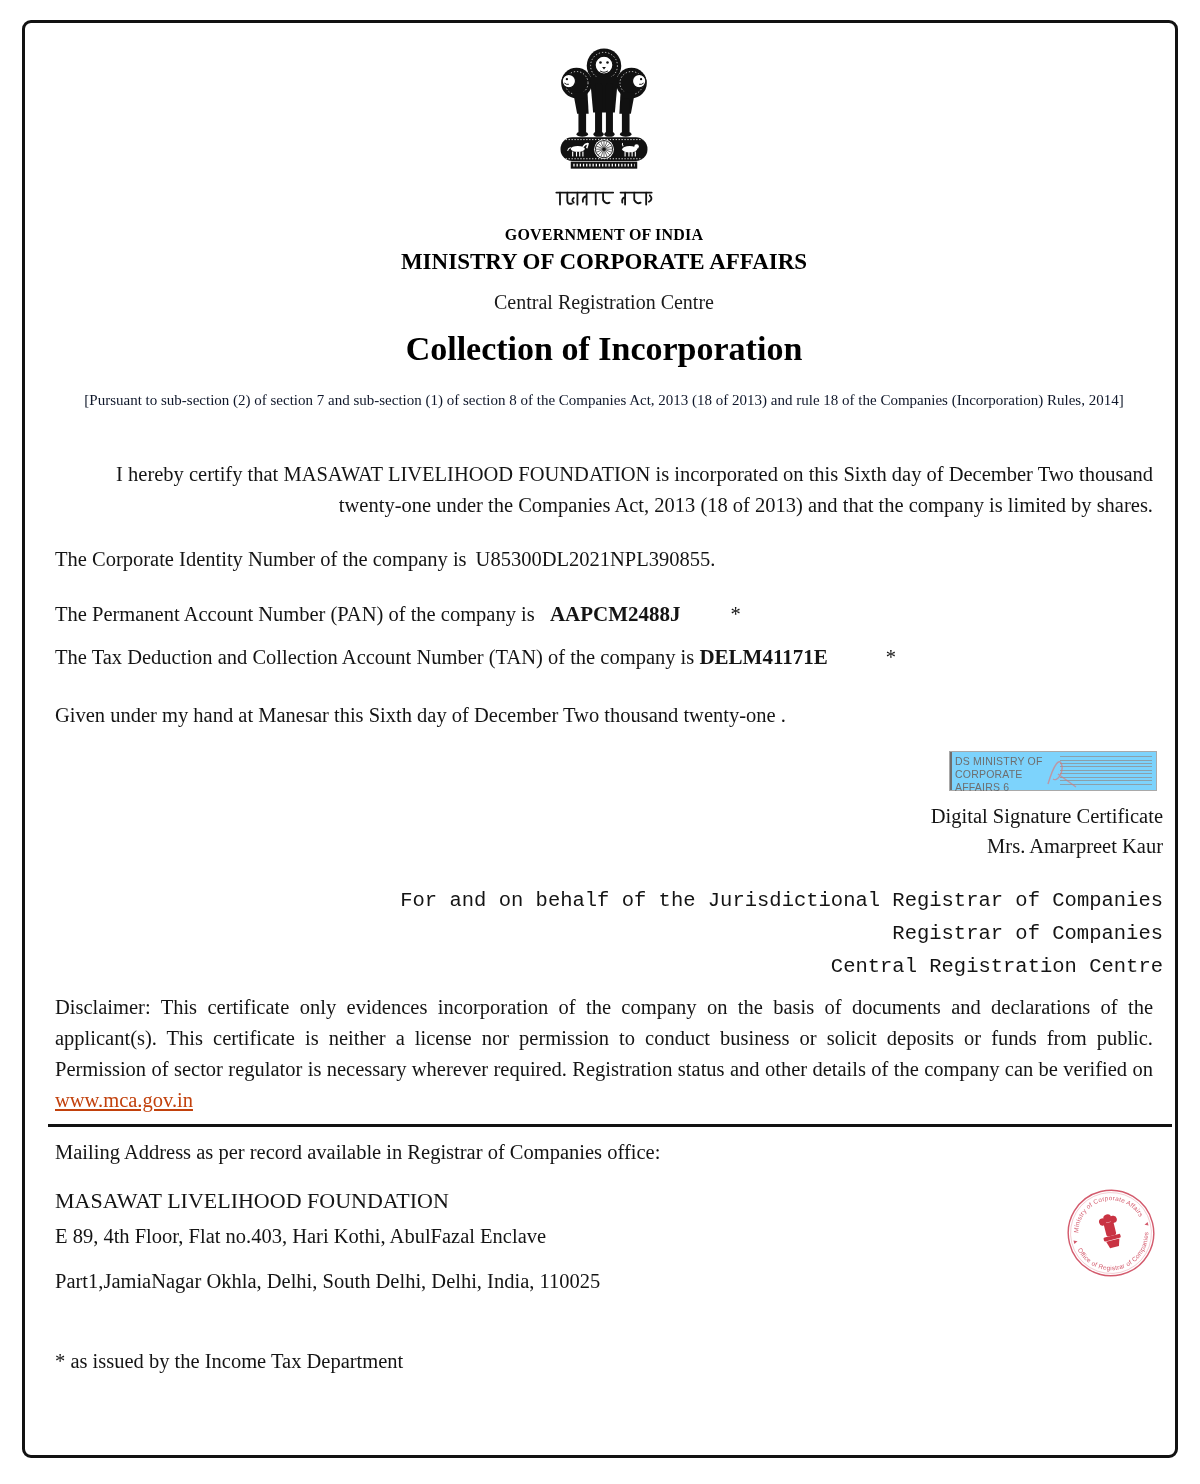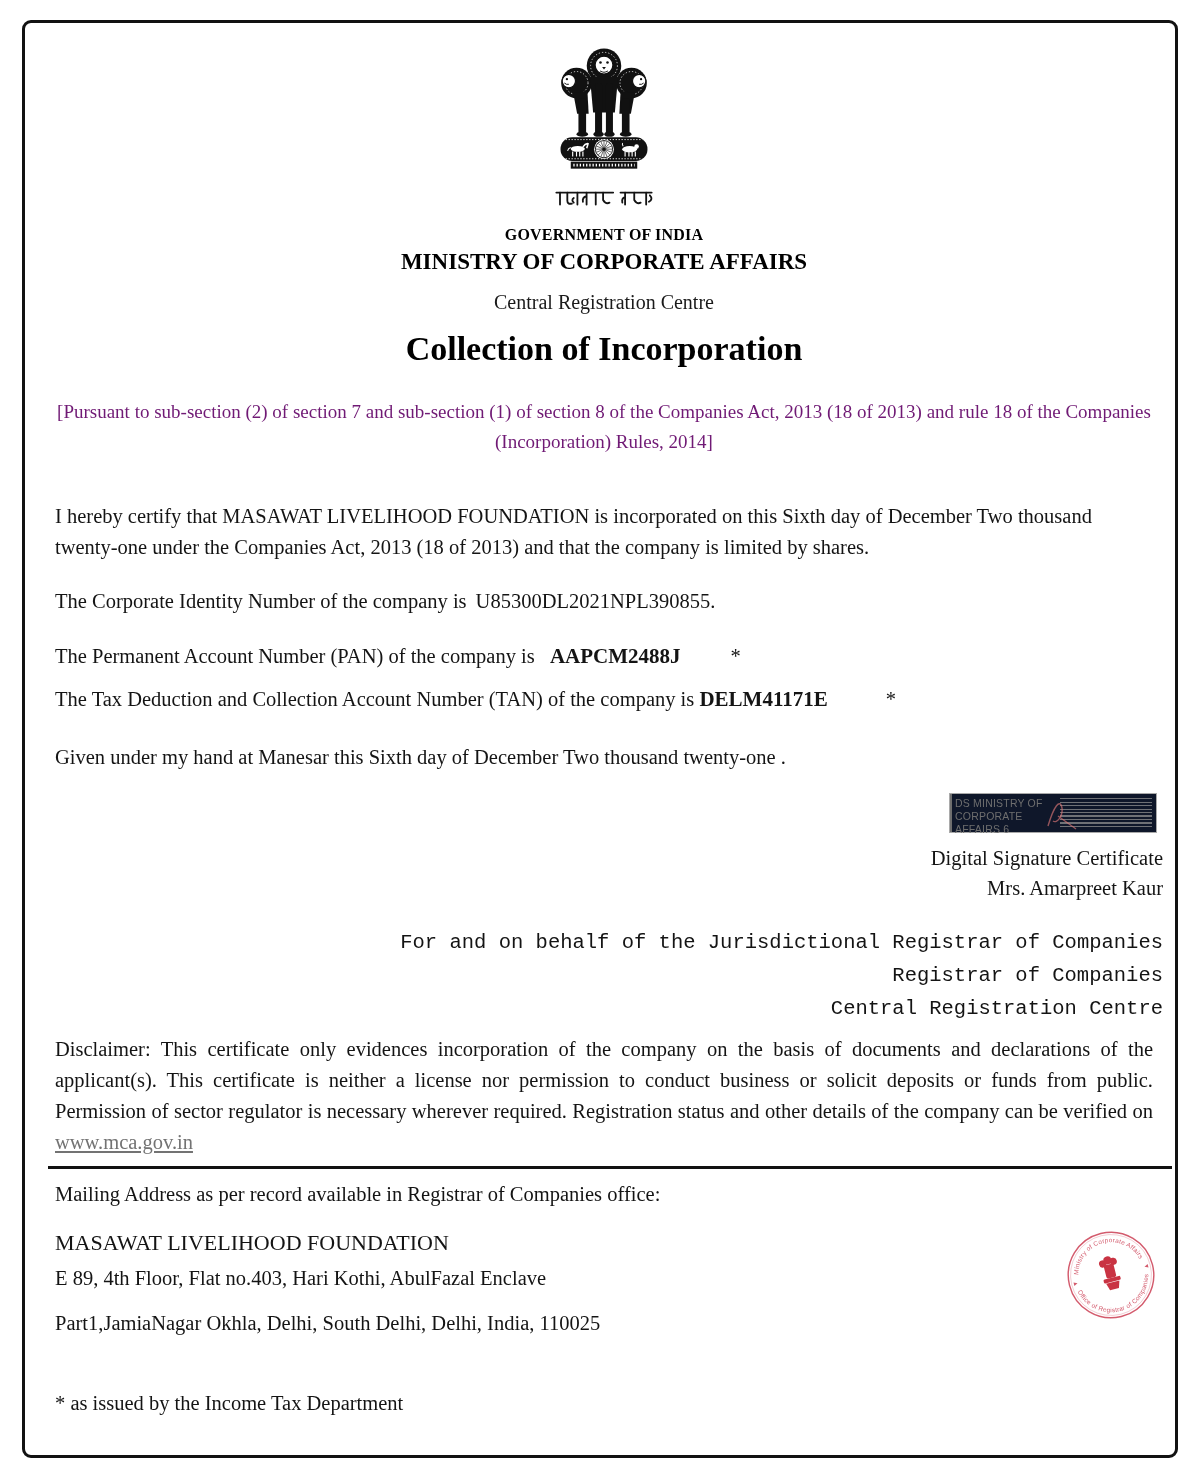--- a/index.html
+++ b/index.html
@@ -21,41 +21,41 @@
   .emblem-wrap { text-align:center; margin-top:2px; }
   .emblem-wrap svg { display:inline-block; }
   .motto-art { text-align:center; margin-top:0; }
   .sr-only { position:absolute; width:1px; height:1px; overflow:hidden; clip:rect(0 0 0 0); white-space:nowrap; }
 
   
   .gov-line   { font-size:16px; font-weight:bold; line-height:27px; margin-top:7px; letter-spacing:.2px; color:#000; }
   .min-line   { font-size:23px; font-weight:bold; line-height:27px; color:#000; }
   .crc-line   { font-size:20px; line-height:24px; margin-top:15px; color:#1a1a1a; }
   .cert-title { font-size:34px; font-weight:bold; line-height:40px; margin-top:15px; color:#000; }
-  .pursuant   { font-size:19px; line-height:30px; margin:28px auto 0; max-width:1102px; color:#701a75; }
+  .pursuant   { font-size:15px; line-height:30px; margin:16px auto 0; max-width:1102px; color:#0f172a; }
 
   
   .para { font-size:20.5px; line-height:31px; }
-  .certify { margin-top:44px; }
+  .certify { margin-top:44px;text-align:right; }
   .cin-line { margin-top:26px; font-size:20.5px; line-height:24px; }
   .cin-value { margin-left:9px; }
   .pan-line { margin-top:30px; font-size:20.5px; line-height:26px; }
   .tan-line { margin-top:17px; font-size:20.5px; line-height:26px; }
   .given-line { margin-top:32px; font-size:20.5px; line-height:26px; }
   .bold-val { font-weight:bold; font-size:21px; }
   .pan-gap { margin-left:10px; }
   .star-pan { display:inline-block; margin-left:50px; }
   .star-tan { display:inline-block; margin-left:58px; }
 
   
   .dsc-box {
     margin:23px -4px 0 auto;
     width:208px; height:40px;
     border:1px solid #a9a9a9;
-    background:#0f172a;
+    background:#7dd3fc;
     display:flex; position:relative;
     font-family:"Liberation Sans","DejaVu Sans",sans-serif;
   }
   .dsc-label {
     width:108px; padding:3px 0 0 3px;
     border-left:2px solid #6f6f6f;
     font-size:10.5px; line-height:13px; color:#6e6e6e;
     letter-spacing:.2px;
   }
   .dsc-lines {
@@ -66,21 +66,21 @@
   .dsc-squiggle { position:absolute; left:96px; top:2px; }
 
   
   .sig-line { text-align:right; font-size:20.5px; line-height:30px; margin-right:-10px; }
   .sig-first { margin-top:10px; }
   .behalf-block { margin-top:23px;font-family:Liberation Mono, monospace; }
   .behalf-block .sig-line { line-height:33px; }
 
   
   .disclaimer { margin-top:9px; text-align:justify; }
-  .mca-link { color:#737373; text-decoration:underline; }
+  .mca-link { color:#c2410c; text-decoration:underline; }
 
   .divider {
     border:none; border-top:3px solid #121212;
     margin:8px -19px 0 -7px;
   }
 
   
   .mailing { position:relative; margin-top:12px; }
   .mail-head { font-size:20.5px; line-height:26px; }
   .mail-company { font-size:22px; line-height:28px; margin-top:22px; }

